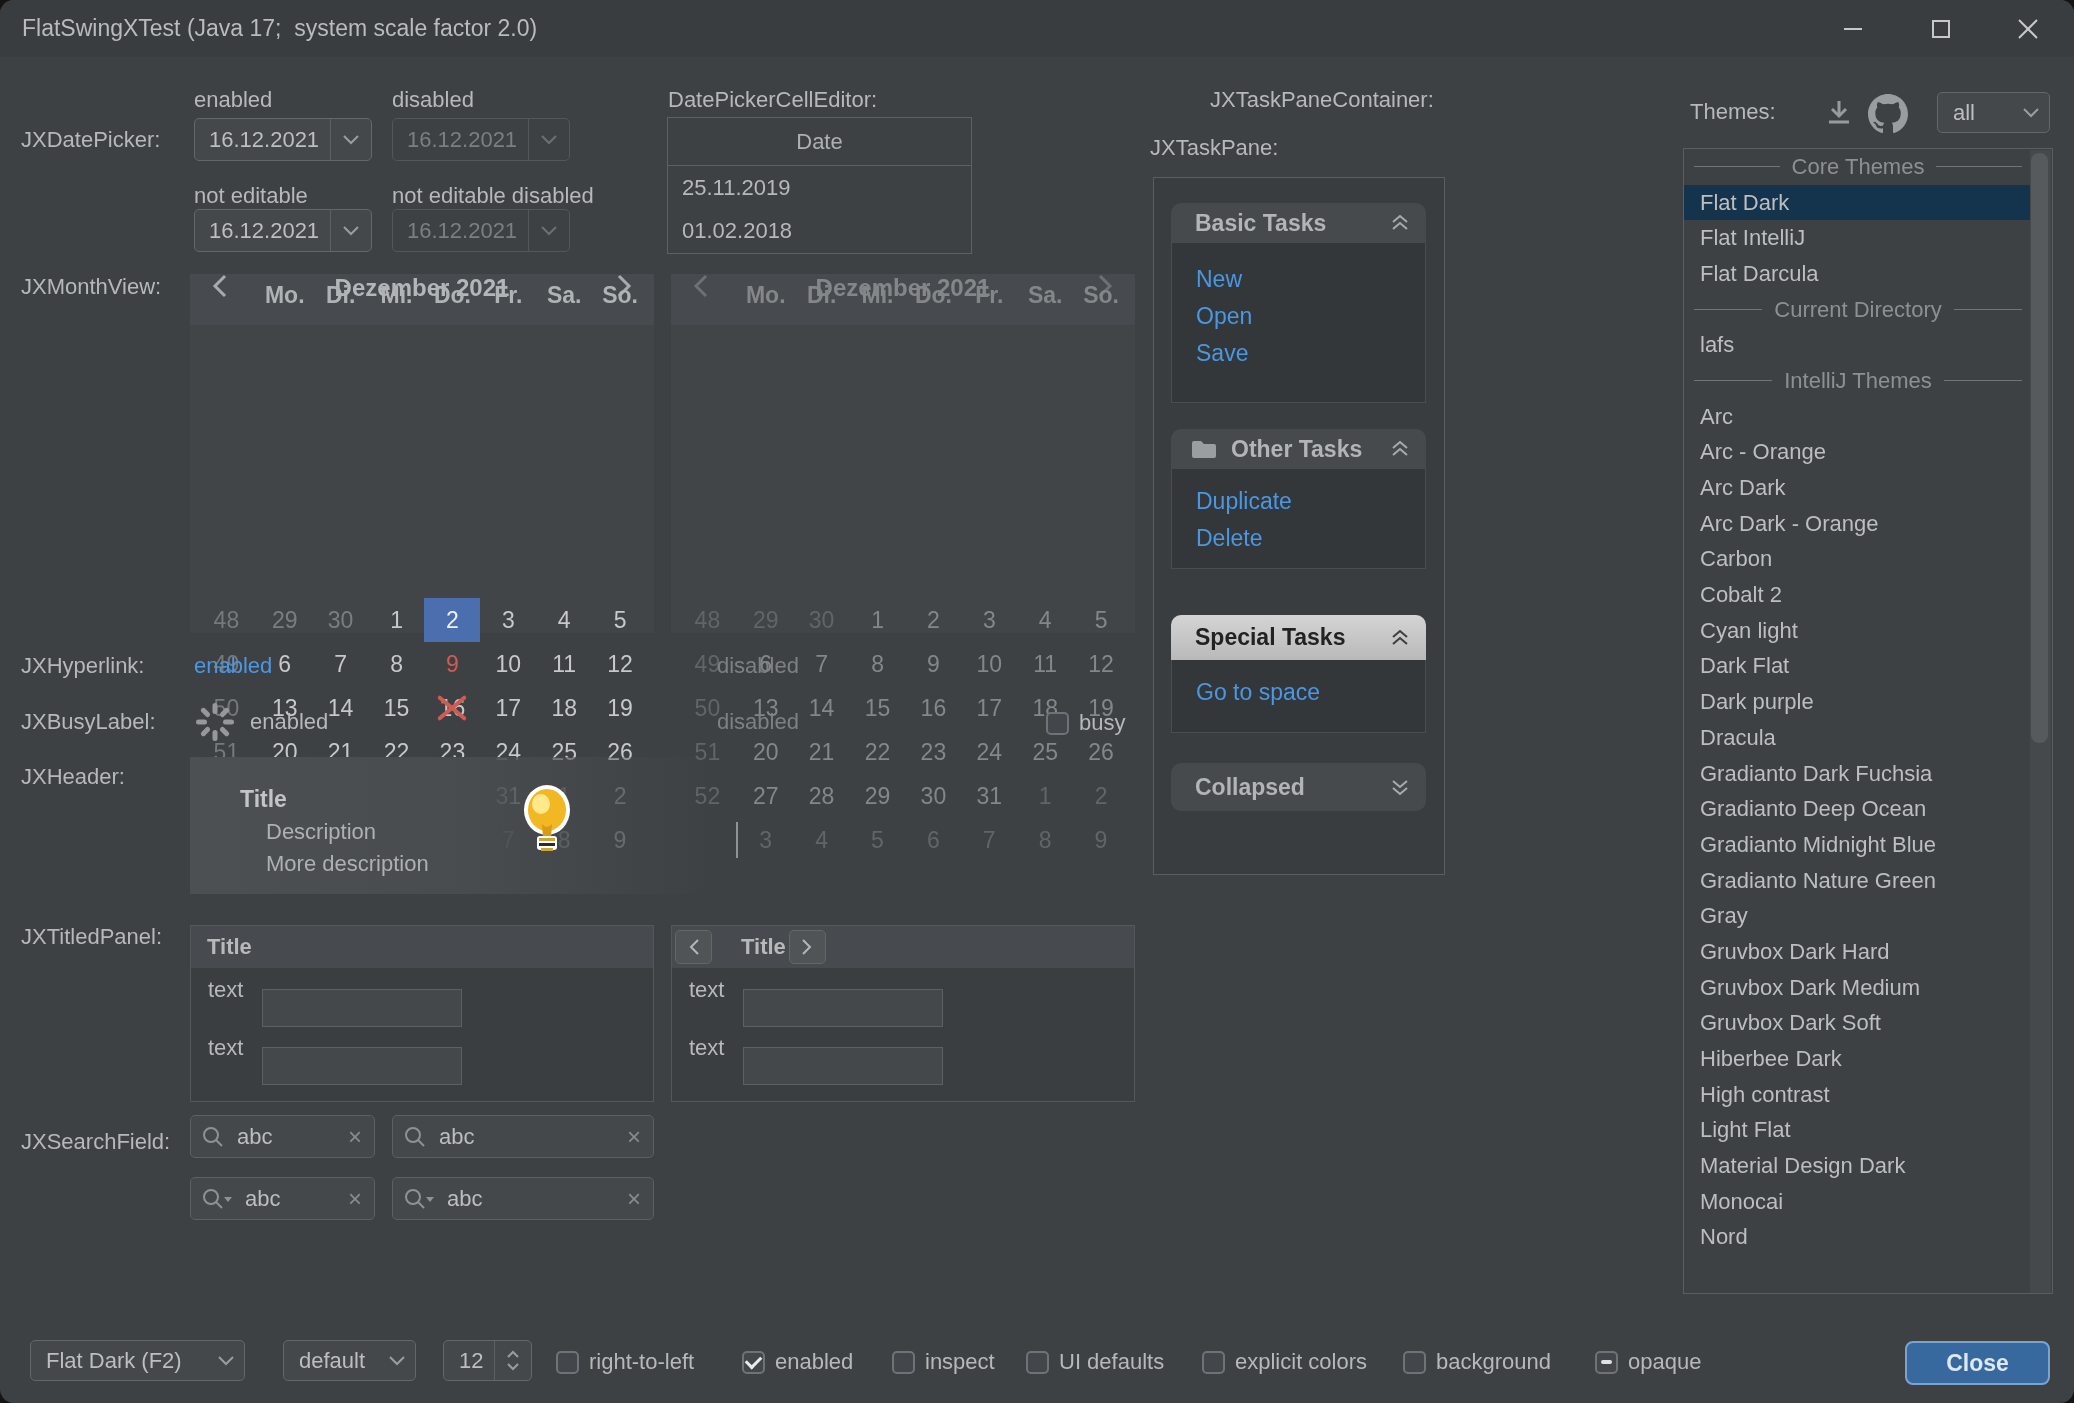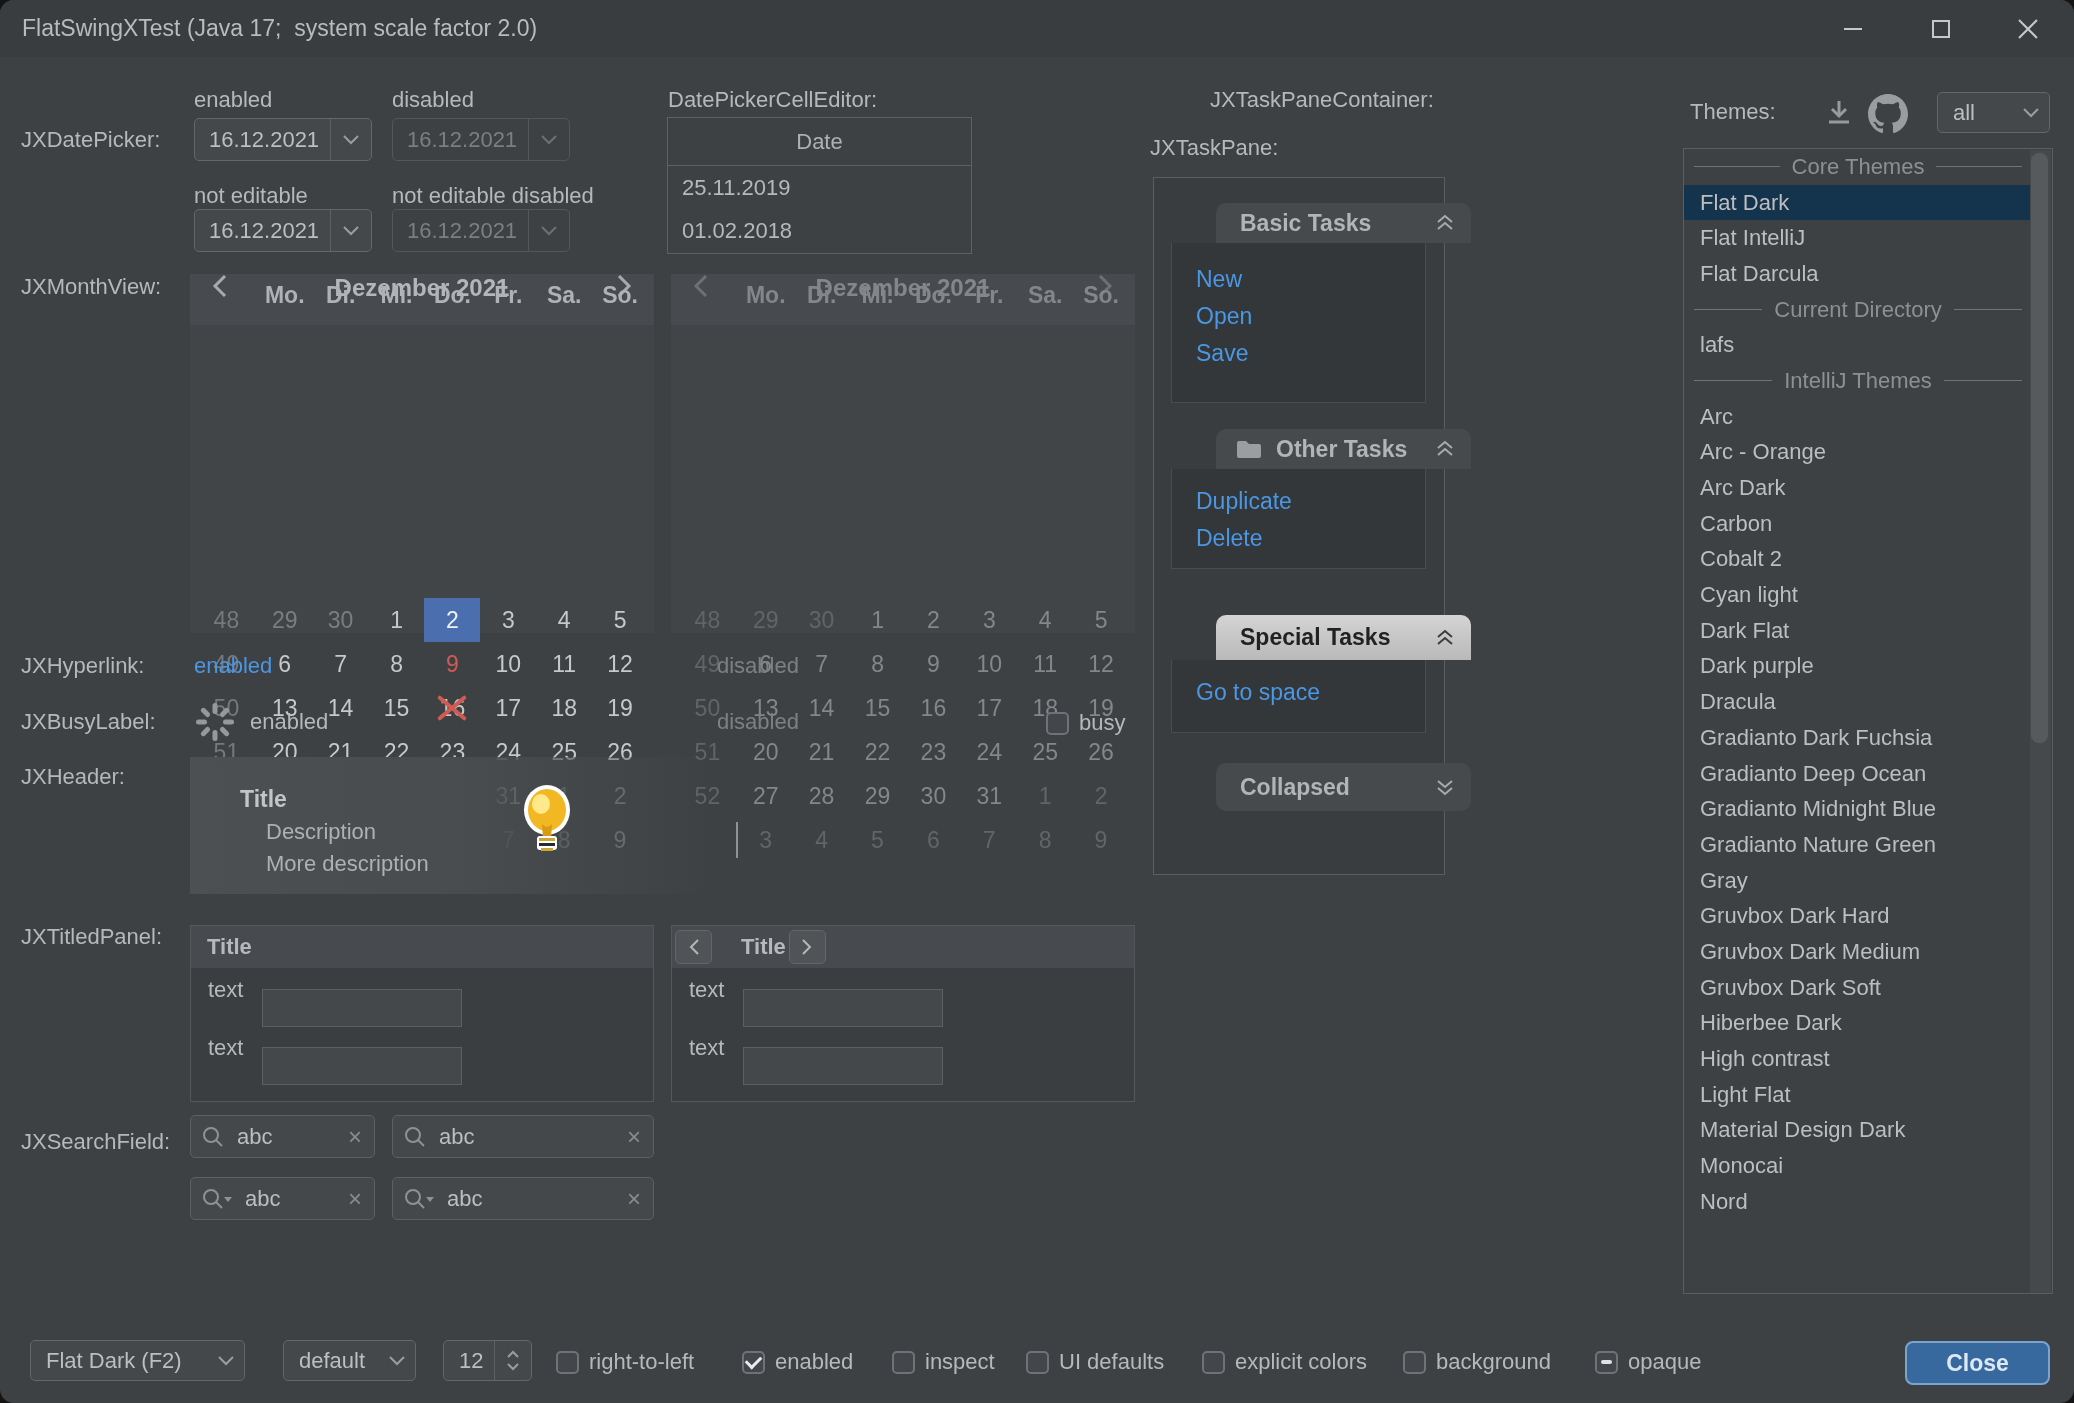--- a/index.html
+++ b/index.html
@@ -55,21 +55,21 @@
   .tpanel-title{font-weight:bold;font-size:22px;color:#b6b8ba;margin-left:16px;}
   .tpanel-btn{width:37px;height:34px;margin:0 3px;background:#515457;border:1px solid #64676a;border-radius:5px;display:flex;align-items:center;justify-content:center;}
   .tinput{position:absolute;width:200px;height:38px;background:#45484a;border:1px solid #5d6062;}
   
   .search{position:absolute;background:#45484a;border:1px solid #5d6062;border-radius:5px;display:flex;align-items:center;color:#bcbec0;font-size:22px;}
   .search .sic{margin-left:10px;display:flex;align-items:center;}
   .search .stext{flex:1;margin-left:12px;}
   .search .sclear{margin-right:12px;color:#888b8d;font-size:24px;}
   
   #taskcontainer{position:absolute;left:1153px;top:177px;width:292px;height:698px;background:#3a3d3f;border:1px solid #5b5e60;}
-  .tp-head{position:absolute;width:255px;height:40px;background:#474a4d;border-radius:10px 10px 0 0;display:flex;align-items:center;color:#b2b4b6;margin-left:45px;}
+  .tp-head{position:absolute;width:255px;height:40px;background:#474a4d;border-radius:10px 10px 0 0;display:flex;align-items:center;color:#b2b4b6;}
   .tp-head .tp-title{flex:1;font-weight:bold;font-size:23px;margin-left:24px;}
   .tp-head.rounded{border-radius:10px;height:48px;}
   .tp-head.special{background:linear-gradient(#d4d4d4,#b9b9b9);color:#222;}
   .tp-body{position:absolute;width:255px;background:#343739;border:1px solid #4a4d4f;border-top:none;padding:18px 0 0 24px;}
   .tp-body .tlink{display:block;font-size:23px;line-height:37px;color:#4a97e4;}
   .tp-chev{margin-right:16px;display:flex;}
   
   #theme-combo{position:absolute;left:1937px;top:92px;width:113px;height:41px;}
   #theme-list{position:absolute;left:1683px;top:148px;width:370px;height:1146px;border:1px solid #5b5e60;background:#3e4143;overflow:hidden;}
   .titem{height:35.7px;display:flex;align-items:center;padding-left:16px;font-size:22px;color:#bcbec0;width:348px;}
@@ -551,20 +551,21 @@
         <div class="tsep">Core Themes</div>
         <div class="titem selected">Flat Dark</div>
         <div class="titem">Flat IntelliJ</div>
         <div class="titem">Flat Darcula</div>
         <div class="tsep">Current Directory</div>
         <div class="titem">lafs</div>
         <div class="tsep">IntelliJ Themes</div>
         <div class="titem">Arc</div>
         <div class="titem">Arc - Orange</div>
         <div class="titem">Arc Dark</div>
+        <div class="titem">Arc Dark - Orange</div>
         <div class="titem">Carbon</div>
         <div class="titem">Cobalt 2</div>
         <div class="titem">Cyan light</div>
         <div class="titem">Dark Flat</div>
         <div class="titem">Dark purple</div>
         <div class="titem">Dracula</div>
         <div class="titem">Gradianto Dark Fuchsia</div>
         <div class="titem">Gradianto Deep Ocean</div>
         <div class="titem">Gradianto Midnight Blue</div>
         <div class="titem">Gradianto Nature Green</div>

